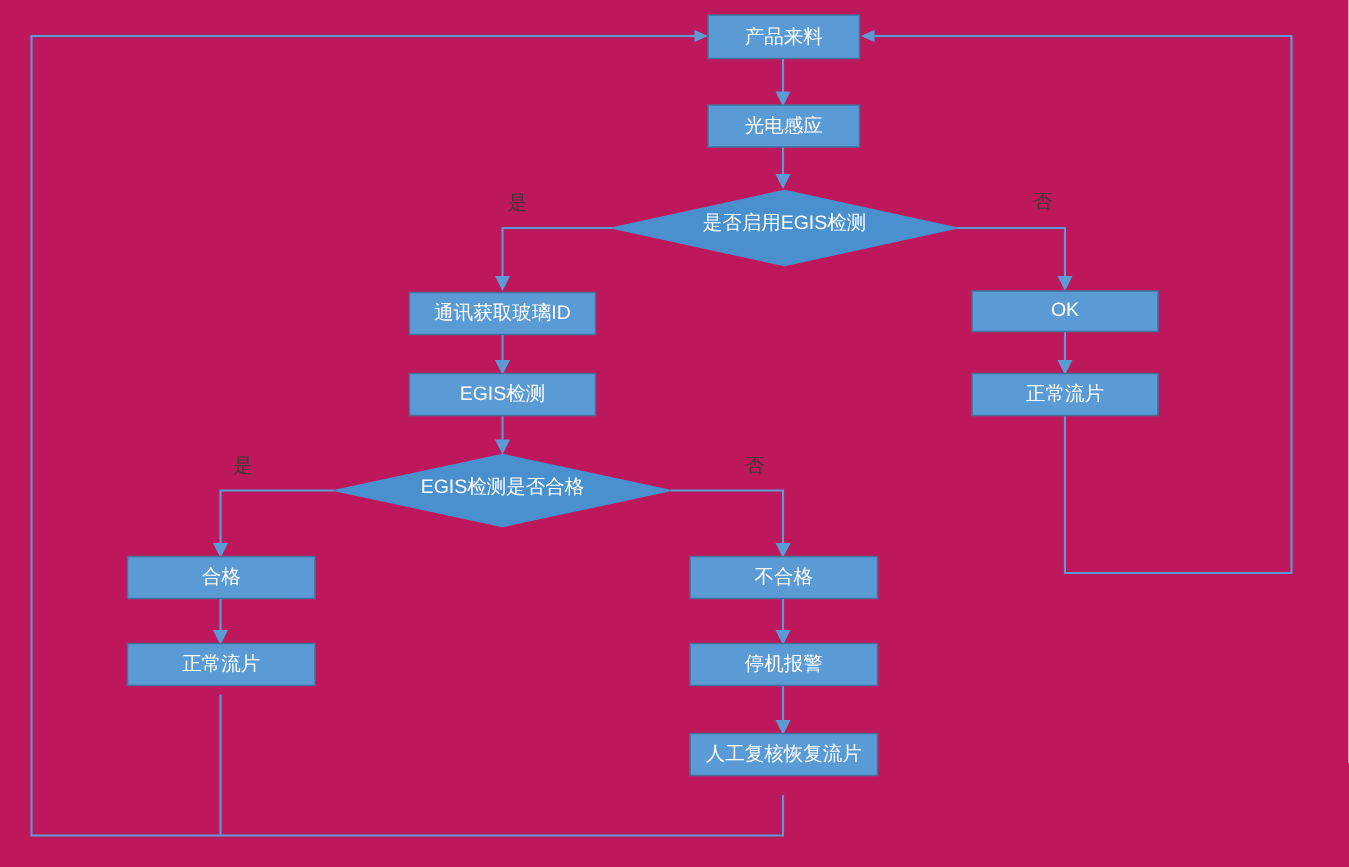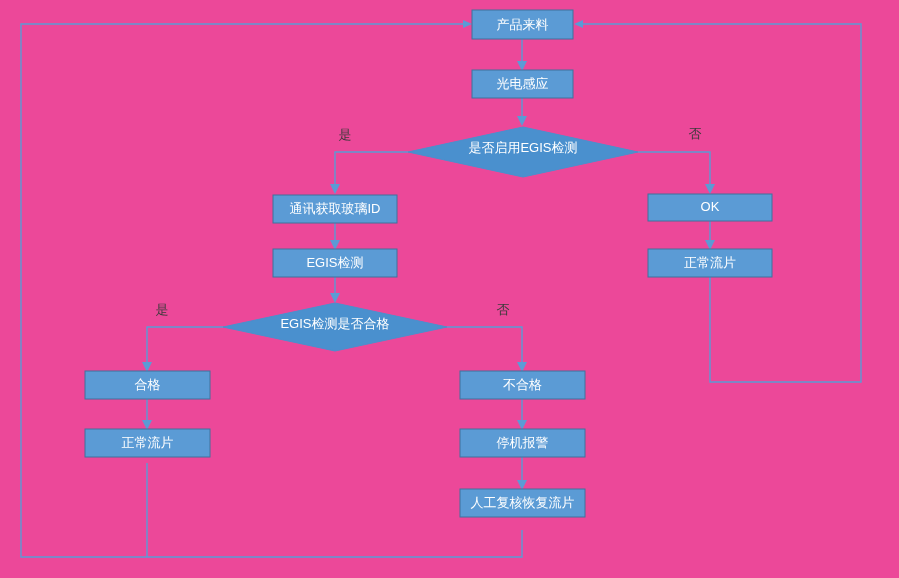--- a/index.html
+++ b/index.html
@@ -10,21 +10,21 @@
   body {
     width: 899px;
     height: 578px;
     overflow: hidden;
     font-family: "Liberation Sans", "DejaVu Sans", sans-serif;
   }
   #flow-root {
     position: relative;
     width: 899px;
     height: 578px;
-    background: #ec4899;
+    background: #be185d;
   }
   svg#flow-svg {
     position: absolute;
     left: 0;
     top: 0;
     width: 899px;
     height: 578px;
     display: block;
   }
   .node-box {

